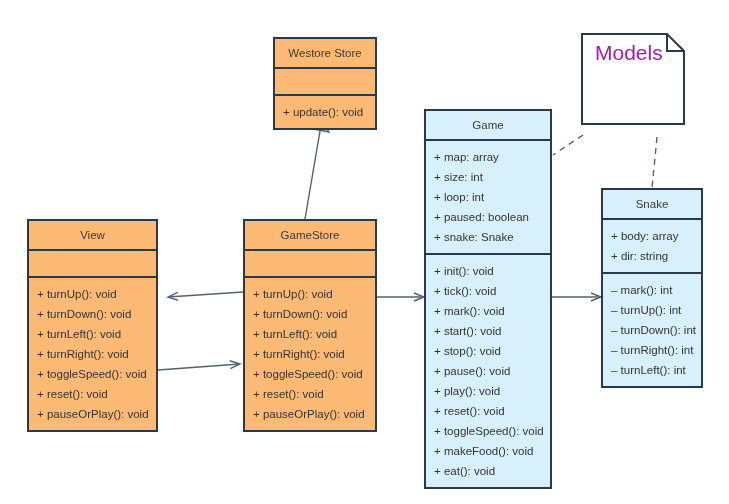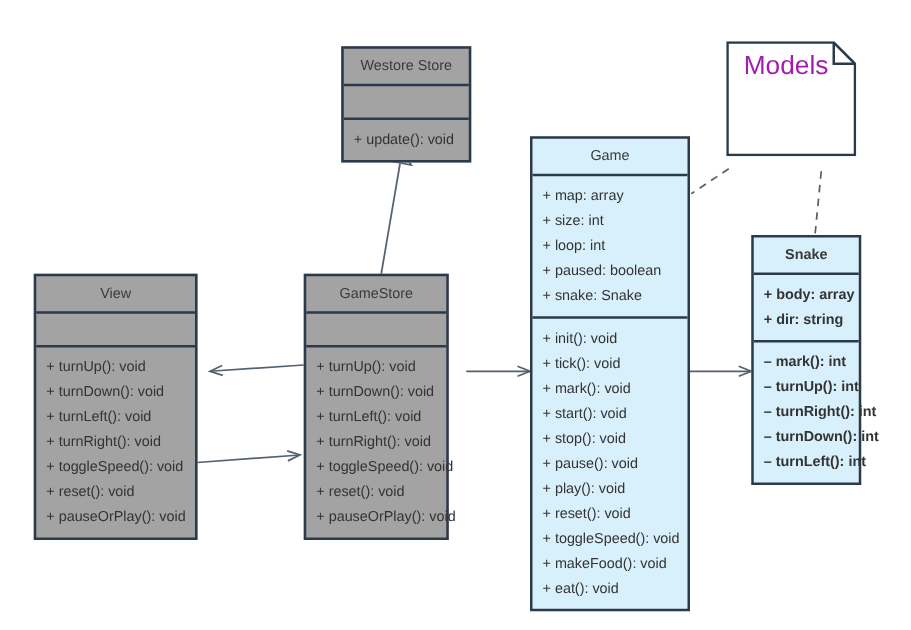--- a/index.html
+++ b/index.html
@@ -17,21 +17,21 @@
     height: 504px;
     background: #ffffff;
     overflow: hidden;
   }
 
   
   .uml-class {
     position: absolute;
     box-sizing: border-box;
     border: 2px solid #2b3a4a;
-    background: #a3a3a3;
+    background: #fdba74;
     color: #333333;
   }
   .uml-class.blue {
     background: #d8f0fb;
   }
   .cls-title {
     text-align: center;
     font-size: 11.5px;
     line-height: 14px;
     padding: 7px 4px 7px;
@@ -179,50 +179,50 @@
       <div class="cls-row">+ stop(): void</div>
       <div class="cls-row">+ pause(): void</div>
       <div class="cls-row">+ play(): void</div>
       <div class="cls-row">+ reset(): void</div>
       <div class="cls-row">+ toggleSpeed(): void</div>
       <div class="cls-row">+ makeFood(): void</div>
       <div class="cls-row">+ eat(): void</div>
     </div>
   </div>
 
-  <div class="uml-class blue" style="left:601px; top:188px; width:88px;font-weight:bold;">
+  <div class="uml-class blue" style="left:601px; top:188px; width:102px;">
     <div class="cls-title">Snake</div>
     <div class="cls-section">
       <div class="cls-row">+ body: array</div>
       <div class="cls-row">+ dir: string</div>
     </div>
     <div class="cls-section">
       <div class="cls-row">– mark(): int</div>
       <div class="cls-row">– turnUp(): int</div>
+      <div class="cls-row">– turnDown(): int</div>
       <div class="cls-row">– turnRight(): int</div>
-      <div class="cls-row">– turnDown(): int</div>
       <div class="cls-row">– turnLeft(): int</div>
     </div>
   </div>
 
   <div class="uml-class" style="left:27px; top:219px; width:131px;">
     <div class="cls-title">View</div>
     <div class="cls-section empty"></div>
     <div class="cls-section">
       <div class="cls-row">+ turnUp(): void</div>
       <div class="cls-row">+ turnDown(): void</div>
       <div class="cls-row">+ turnLeft(): void</div>
       <div class="cls-row">+ turnRight(): void</div>
       <div class="cls-row">+ toggleSpeed(): void</div>
       <div class="cls-row">+ reset(): void</div>
       <div class="cls-row">+ pauseOrPlay(): void</div>
     </div>
   </div>
 
-  <div class="uml-class" style="left:243px; top:219px; width:116px;">
+  <div class="uml-class" style="left:243px; top:219px; width:134px;">
     <div class="cls-title">GameStore</div>
     <div class="cls-section empty"></div>
     <div class="cls-section">
       <div class="cls-row">+ turnUp(): void</div>
       <div class="cls-row">+ turnDown(): void</div>
       <div class="cls-row">+ turnLeft(): void</div>
       <div class="cls-row">+ turnRight(): void</div>
       <div class="cls-row">+ toggleSpeed(): void</div>
       <div class="cls-row">+ reset(): void</div>
       <div class="cls-row">+ pauseOrPlay(): void</div>

